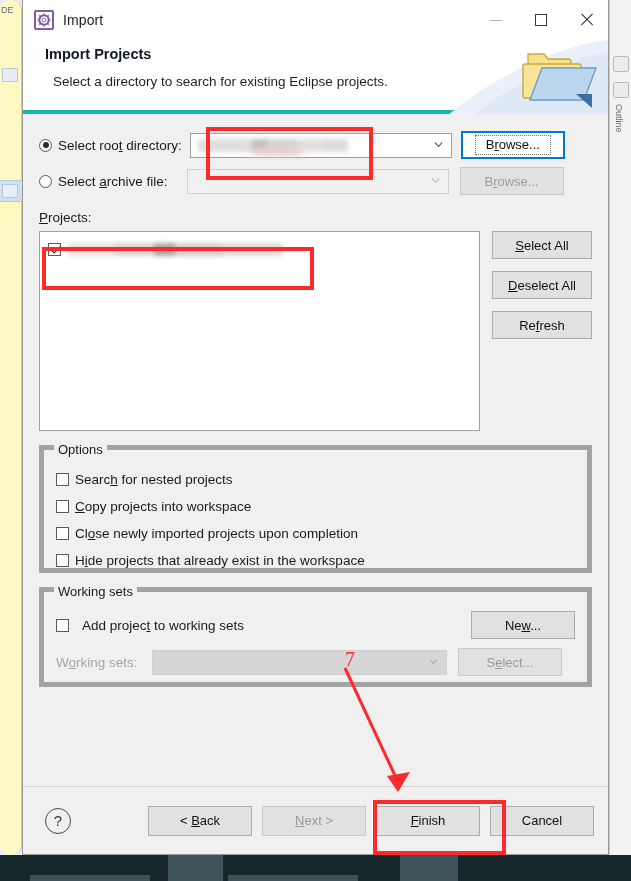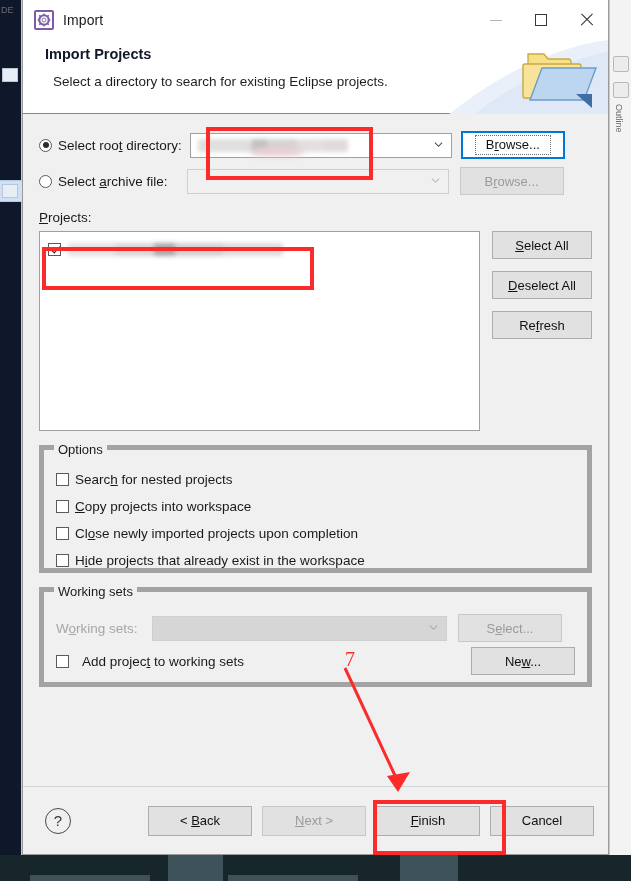--- a/index.html
+++ b/index.html
@@ -7,21 +7,21 @@
     margin: 0; padding: 0;
     width: 631px; height: 881px;
     overflow: hidden;
     font-family: "Liberation Sans", sans-serif;
   }
   body { background: #e9eef5; position: relative; }
 
   
   #bg-left {
     position: absolute; left: 0; top: 0; width: 22px; height: 855px;
-    background: #0f172a; border-right: 1px solid #c8c8c8;
+    background: #fef9c3; border-right: 1px solid #c8c8c8; border-radius: 10px;
   }
   #bg-left .bg-txt {
     font-size: 9px; color: #6a6a6a; padding-left: 1px; line-height: 12px;
     font-family: "Liberation Sans", sans-serif;
   }
   #bg-left .bg-strip {
     position:absolute; left:2px; width:16px; height:14px;
     border:1px solid #b9c6d6; background:#e8eef6;
   }
   #bg-left .bg-sel {
@@ -89,21 +89,21 @@
     position: absolute; left: 0; top: 6px; width: 16px; height: 1.4px; background: #2f2f2f;
     display:block;
   }
   .wc-close i:first-child { transform: rotate(45deg); }
   .wc-close i:last-child { transform: rotate(-45deg); }
 
   
   #header {
     background: #ffffff; padding: 4px 0 10px 0; position: relative; height: 74px;
     flex: 0 0 auto;
-    border-bottom: 1px solid #14b8a6;
+    border-bottom: 4px solid #14b8a6;
   }
   #header-title {
     font-size: 14.5px; font-weight: bold; color: #111827;
     margin-left: 22px; margin-top: 2px;
   }
   #header-desc {
     font-size: 13.5px; color: #1e1e1e; margin-left: 30px; margin-top: 12px;
   }
   #folder-icon {
     position: absolute; right: 8px; top: -2px; width: 86px; height: 78px;
@@ -395,39 +395,39 @@
       </div>
       <div class="opt-row">
         <span class="chk"></span>
         <span class="opt-label"><span>H</span><u>i</u><span>de projects that already exist in the workspace</span></span>
       </div>
     </div>
 
     <div class="group" id="group-working">
       <div class="grp-title">Working sets</div>
 
+      <div id="ws-row1">
+        <span class="chk"></span>
+        <span class="opt-label" style="margin-left:6px;"><span>Add projec</span><u>t</u><span> to working sets</span></span>
+        <span class="btn" style="width:104px;height:28px;margin-left:auto;">
+          <span><span>Ne</span><u>w</u><span>...</span></span>
+        </span>
+      </div>
+
       <div id="ws-row2">
         <span id="ws-label"><span>W</span><u>o</u><span>rking sets:</span></span>
         <span class="combo disabled" style="width:295px; background:#d6d6d6; border-color:#cfcfcf;">
           <svg class="caret" viewBox="0 0 10 10">
               <path d="M1 3 L5 7 L9 3" fill="none" stroke="#a8a8a8" stroke-width="1.2"></path>
             </svg>
         </span>
         <span class="btn disabled" style="width:104px;height:28px;margin-left:11px;">
           <span><span>S</span><u>e</u><span>lect...</span></span>
         </span>
       </div>
-
-      <div id="ws-row1">
-        <span class="chk"></span>
-        <span class="opt-label" style="margin-left:6px;"><span>Add projec</span><u>t</u><span> to working sets</span></span>
-        <span class="btn" style="width:104px;height:28px;margin-left:auto;">
-          <span><span>Ne</span><u>w</u><span>...</span></span>
-        </span>
-      </div>
     </div>
   </div>
 
   <div id="footer">
     <div id="help-btn">
       <span>?</span>
     </div>
     <div id="footer-btns">
       <span class="btn">
         <span><span>&lt; </span><u>B</u><span>ack</span></span>

